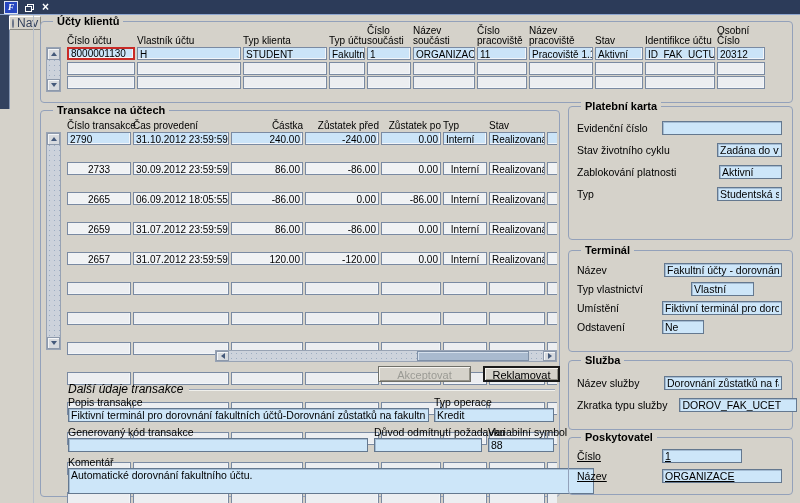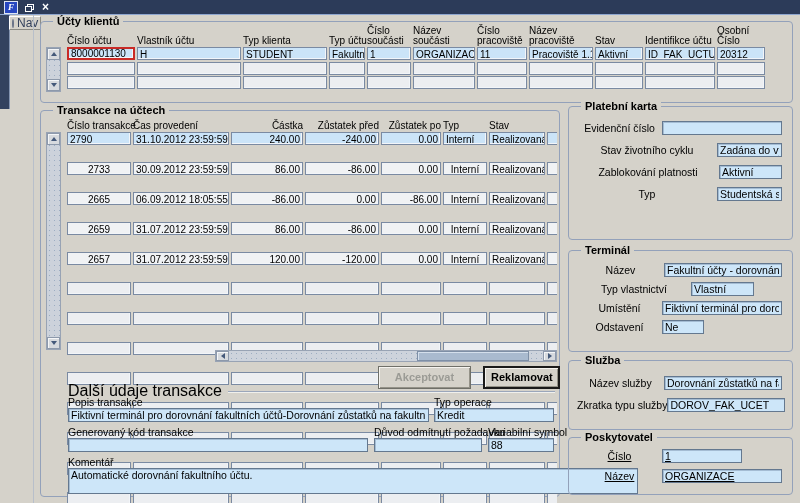--- a/index.html
+++ b/index.html
@@ -55,34 +55,34 @@
   .tri-up{width:0;height:0;border-left:3px solid transparent;border-right:3px solid transparent;border-bottom:4px solid #44597a;}
   .tri-down{width:0;height:0;border-left:3px solid transparent;border-right:3px solid transparent;border-top:4px solid #44597a;}
   .tri-left{width:0;height:0;border-top:3px solid transparent;border-bottom:3px solid transparent;border-right:4px solid #44597a;}
   .tri-right{width:0;height:0;border-top:3px solid transparent;border-bottom:3px solid transparent;border-left:4px solid #44597a;}
   .hscroll{position:absolute;height:12px;background:#cdd3dc;border:1px solid #98a3b4;box-sizing:border-box;
     display:flex;flex-direction:row;}
   .hscroll .sb-btn{width:13px;height:100%;}
   .htrack{position:relative;flex:1;background-image:radial-gradient(circle,#9dadc2 0.8px,transparent 1px);background-size:5px 5px;}
   .hthumb{position:absolute;top:0;height:100%;background:#a9bacf;border:1px solid #7e8fa6;box-shadow:inset 1px 1px 0 #d4dfec;box-sizing:border-box;}
   
-  .btn{position:absolute;height:23px;background:#d5d2ca;font-size:11px;text-align:center;line-height:15px;
-    border:1px solid #6f6f68;box-shadow:inset 1px 1px 0 #f6f4f0,inset -1px -1px 0 #949288;box-sizing:border-box;font-weight:bold;}
+  .btn{position:absolute;height:16px;background:#d5d2ca;font-size:11px;text-align:center;line-height:15px;
+    border:1px solid #6f6f68;box-shadow:inset 1px 1px 0 #f6f4f0,inset -1px -1px 0 #949288;box-sizing:border-box;}
   .btn.default{border:2px solid #1a1a1a;line-height:13px;}
   .btn.disabled{color:#9b9b95;}
   
   .dt-label{position:absolute;font-size:10.5px;white-space:nowrap;}
   .dt-head{position:absolute;display:flex;align-items:center;gap:6px;}
-  .dt-head .t{font-size:16px;white-space:nowrap;}
+  .dt-head .t{font-style:italic;font-size:12px;white-space:nowrap;}
   .dt-head .rule{flex:1;height:1px;background:#9aa6ba;box-shadow:0 1px 0 #f0f0ec;}
   .dt-fld{position:absolute;}
   
   .rbox{padding:14px 10px 0 8px;}
   .frow{display:flex;align-items:center;margin-bottom:8px;}
-  .frow .lbl{flex:1;text-align:center;padding-right:0;font-size:10.5px;white-space:nowrap;}
+  .frow .lbl{flex:1;text-align:left;padding-right:12px;font-size:10.5px;white-space:nowrap;}
   .frow .fld{flex:0 0 auto;}
   .mb5 .frow{margin-bottom:5px;}
   .mb6 .frow{margin-bottom:6px;}
 </style>
 </head>
 <body>
 
 <div id="window">
 
   <div id="titlebar">
@@ -350,21 +350,21 @@
     <input class="fld dt-fld" style="left: 393px; top: 297px; width: 120px;" value="Kredit">
 
     <div class="dt-label" style="left:27px;top:315px;">Generovaný kód transakce</div>
     <input class="fld dt-fld" style="left: 27px; top: 327px; width: 300px;" value="">
     <div class="dt-label" style="left:333px;top:315px;">Důvod odmítnutí požadavku</div>
     <input class="fld dt-fld" style="left: 333px; top: 327px; width: 108px;" value="">
     <div class="dt-label" style="left:447px;top:315px;">Variabilní symbol</div>
     <input class="fld dt-fld" style="left: 447px; top: 327px; width: 66px;" value="88">
 
     <div class="dt-label" style="left:27px;top:345px;">Komentář</div>
-    <textarea class="fld dt-fld" style="left: 27px; top: 357px; width: 570px; height: 26px;">Automatické dorovnání fakultního účtu.</textarea>
+    <textarea class="fld dt-fld" style="left: 27px; top: 357px; width: 526px; height: 26px;">Automatické dorovnání fakultního účtu.</textarea>
   </div>
 
   <div class="gbox rbox" style="left:568px;top:106px;width:225px;height:134px;">
     <div class="gb-title">Platební karta</div>
     <div class="frow">
       <span class="lbl">Evidenční číslo</span>
       <input class="fld" style="width: 120px;" value="">
     </div>
     <div class="frow">
       <span class="lbl">Stav životního cyklu</span>

